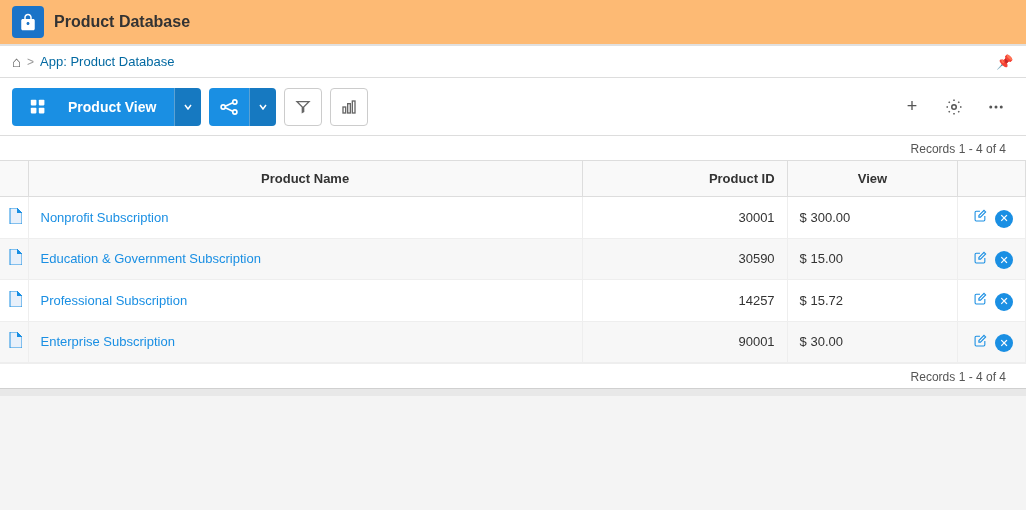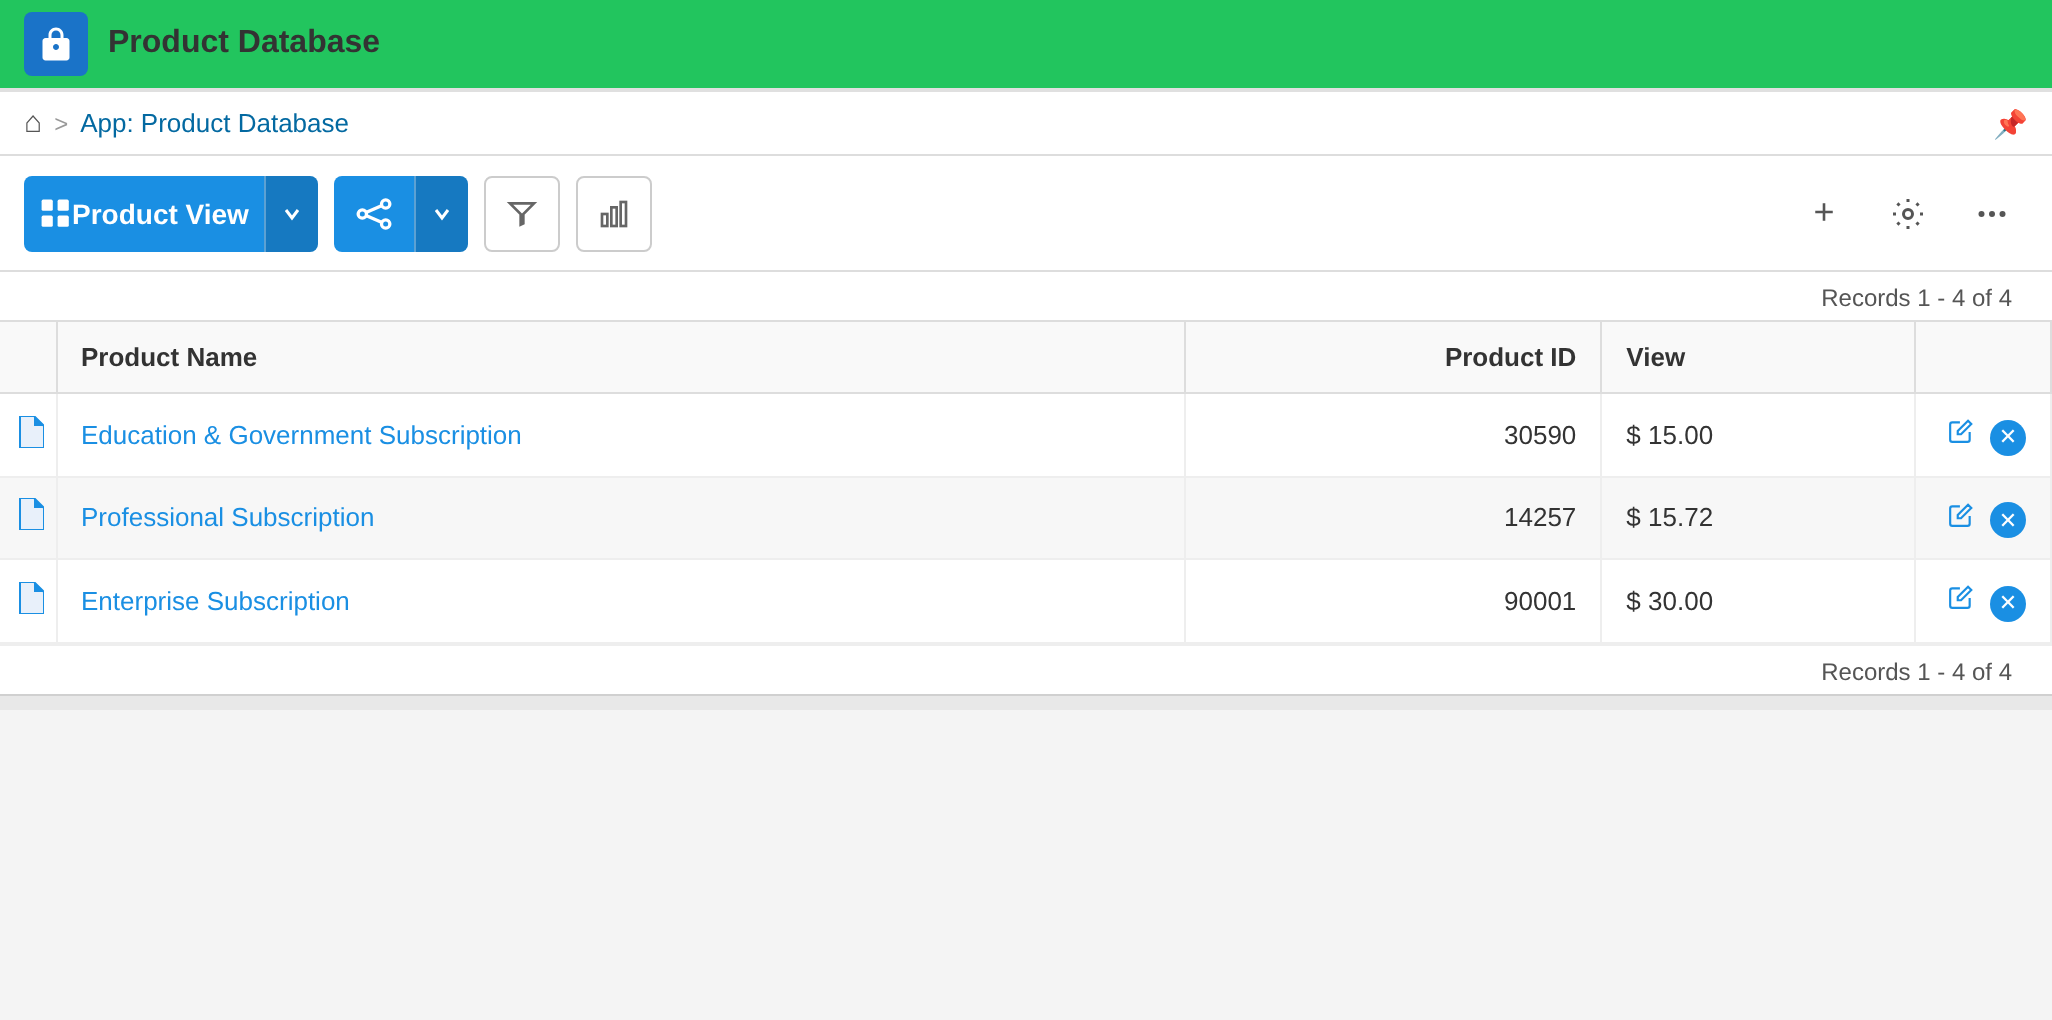--- a/index.html
+++ b/index.html
@@ -1,20 +1,20 @@
 <!DOCTYPE html>
 <html><head>
   <meta charset="utf-8">
   <style>
     * { box-sizing: border-box; margin: 0; padding: 0; }
     body { font-family: Arial, sans-serif; font-size: 13px; background: #f4f4f4; color: #333; width: 1026px; height: 510px; overflow: hidden; }
 
     
     .app-header {
-      background: #22c55e;
+      background: #fdba74;
       border-bottom: 2px solid #e0e0e0;
       display: flex;
       align-items: center;
       padding: 0 12px;
       height: 46px;
     }
     .app-logo {
       width: 32px; height: 32px;
       background: #1a73c8;
       border-radius: 4px;
@@ -73,23 +73,23 @@
       display: flex;
       align-items: center;
       background: #1a8fe3;
       border-radius: 4px;
       height: 38px;
       overflow: hidden;
     }
     .view-selector-label {
       display: flex;
       align-items: center;
-      padding: 0 8px;
+      padding: 0 18px;
       color: #fff;
-      gap: 0;
+      gap: 22px;
       cursor: pointer;
     }
     .view-selector-label span {
       font-size: 14px;
       font-weight: bold;
     }
     .view-dropdown-btn {
       background: rgba(0,0,0,0.15);
       border-left: 1px solid rgba(255,255,255,0.3);
       height: 100%;
@@ -168,21 +168,21 @@
     .data-table {
       width: 100%;
       border-collapse: collapse;
       border-top: 1px solid #ddd;
     }
     .data-table th {
       background: #f9f9f9;
       border-bottom: 1px solid #ddd;
       border-right: 1px solid #ddd;
       padding: 10px 12px;
-      text-align: left;
+      text-align: center;
       font-weight: bold;
       font-size: 13px;
       color: #333;
     }
     .data-table th.right { text-align: right; }
     .data-table td {
       border-bottom: 1px solid #eee;
       border-right: 1px solid #eee;
       padding: 10px 12px;
       font-size: 13px;
@@ -338,20 +338,42 @@
     <thead>
       <tr>
         <th class="row-icon-col"></th>
         <th>Product Name</th>
         <th class="right">Product ID</th>
         <th>View</th>
         <th></th>
       </tr>
     </thead>
     <tbody id="table-body">
+    <tr>
+    <td class="row-icon-col">
+      <svg width="14" height="16" viewBox="0 0 14 16" fill="#1a8fe3">
+        <path d="M2 0h7l5 5v11H2V0z" fill="#e8f0fa" stroke="#1a8fe3" stroke-width="1"></path>
+        <path d="M9 0l5 5H9V0z" fill="#1a8fe3"></path>
+      </svg>
+    </td>
+    <td>
+      <a class="product-name-link">Nonprofit Subscription</a>
+    </td>
+    <td class="right">30001</td>
+    <td>$ 300.00</td>
+    <td class="action-col">
+      <button class="edit-btn">
+        <svg width="13" height="13" viewBox="0 0 24 24" fill="none" stroke="#1a8fe3" stroke-width="2">
+          <path d="M11 4H4a2 2 0 00-2 2v14a2 2 0 002 2h14a2 2 0 002-2v-7"></path>
+          <path d="M18.5 2.5l3 3L12 15H9v-3L18.5 2.5z"></path>
+        </svg>
+      </button>
+      <button class="delete-btn">✕</button>
+    </td>
+  </tr>
         <tr>
     <td class="row-icon-col">
       <svg width="14" height="16" viewBox="0 0 14 16" fill="#1a8fe3">
         <path d="M2 0h7l5 5v11H2V0z" fill="#e8f0fa" stroke="#1a8fe3" stroke-width="1"></path>
         <path d="M9 0l5 5H9V0z" fill="#1a8fe3"></path>
       </svg>
     </td>
     <td>
       <a class="product-name-link">Education &amp; Government Subscription</a>
     </td>

